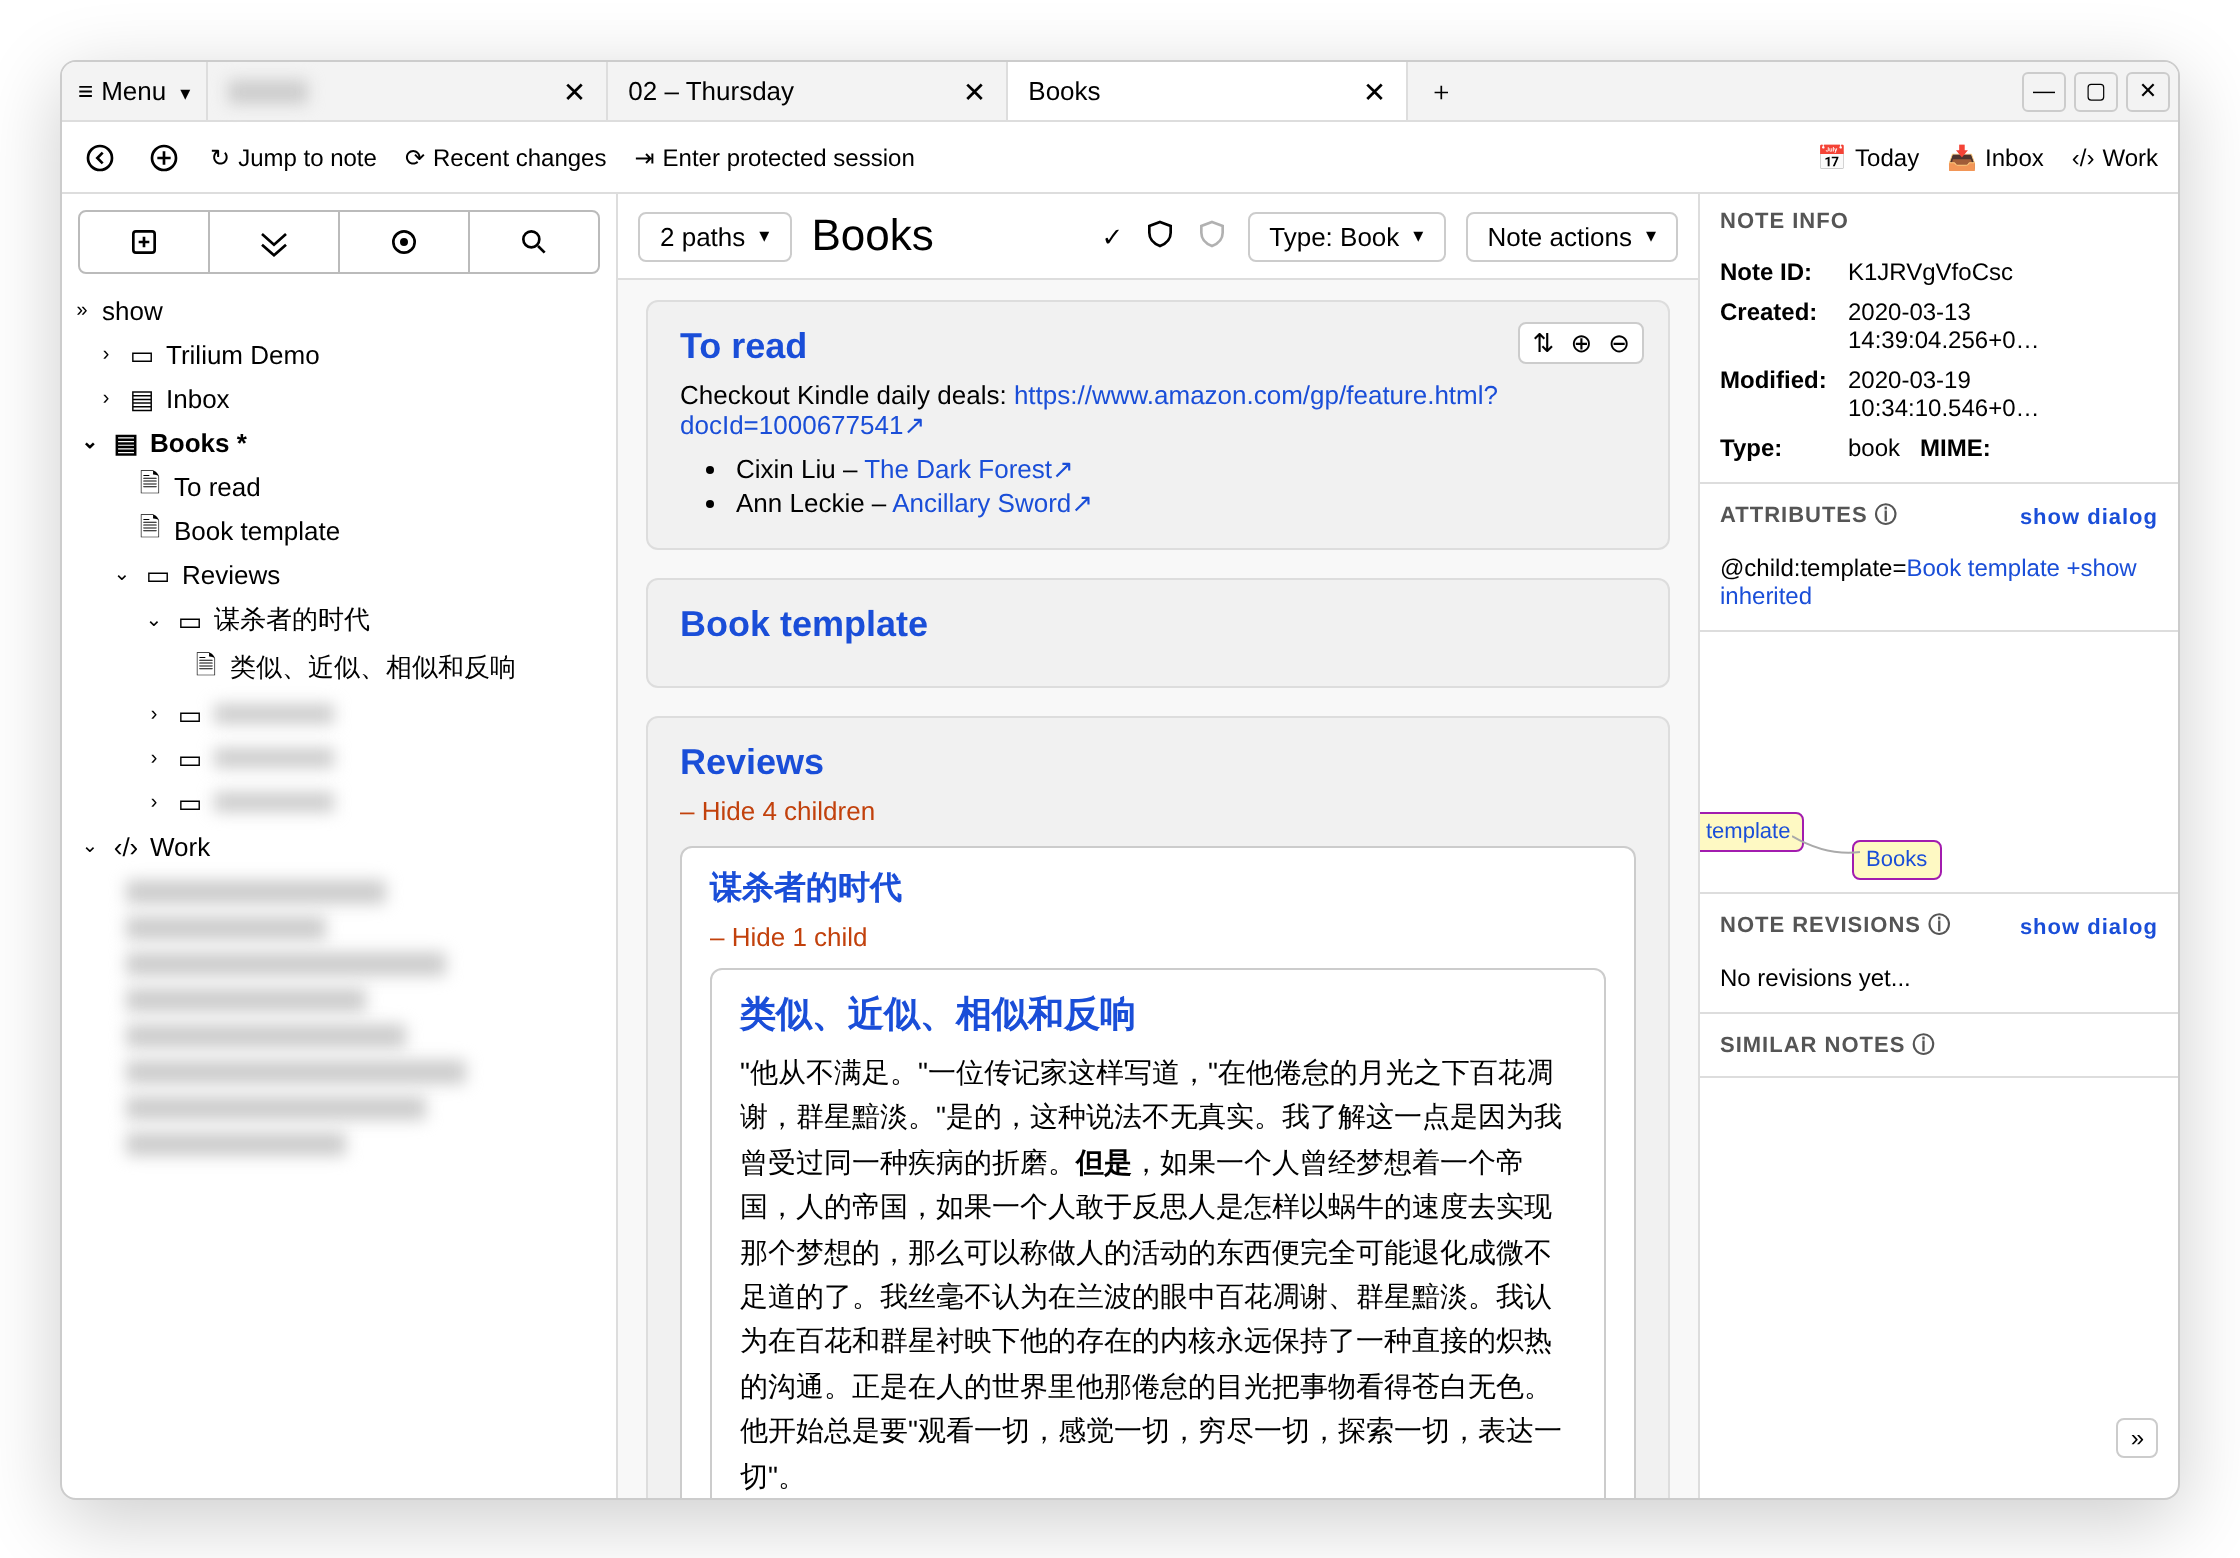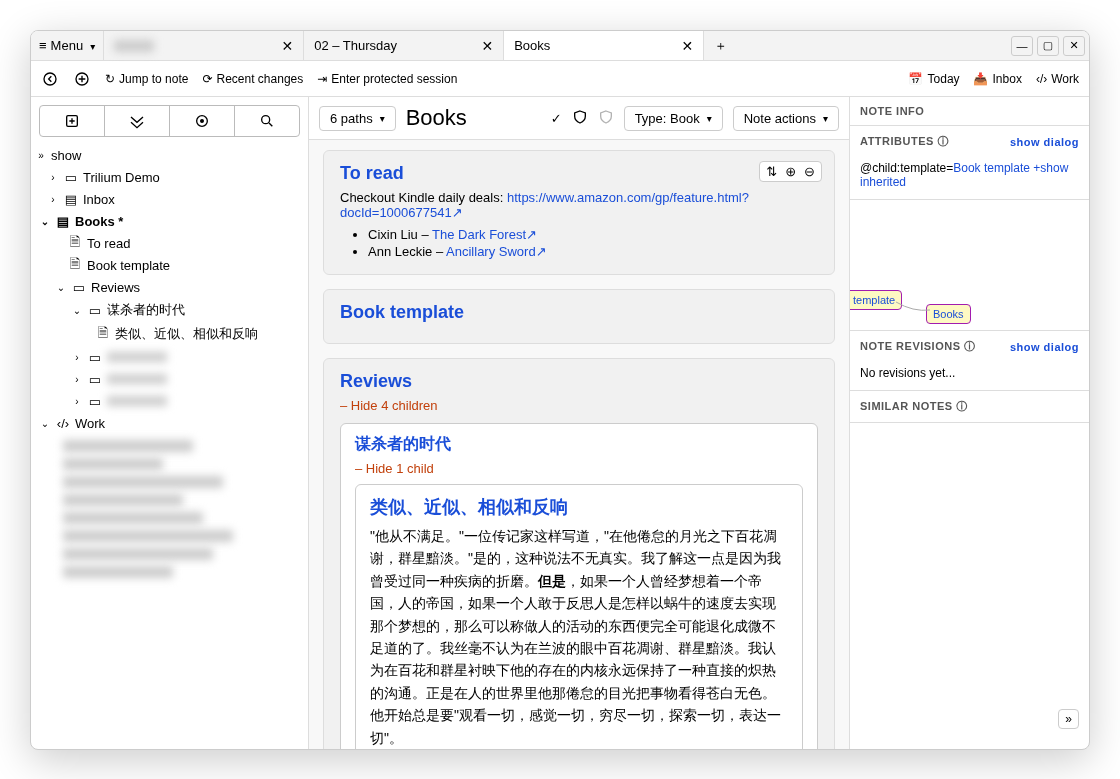--- a/index.html
+++ b/index.html
@@ -41,21 +41,21 @@
 a, .link { color: #1a4ed8; text-decoration: none; }
 .hide-link { color: #c2410c; font-size: 13px; }
 ul.bullets { padding-left: 28px; margin-top: 6px; }
 ul.bullets li { padding: 1px 0; }
 .nested { background: #fff; border: 1px solid #ccc; border-radius: 6px; padding: 10px 14px; margin-top: 10px; }
 .nested2 { background: #fff; border: 1px solid #ccc; border-radius: 6px; padding: 10px 14px; margin-top: 8px; }
 .body-text { font-size: 14px; line-height: 1.6; margin-top: 6px; }
 .body-text b { font-weight: 700; }
 .right { width: 240px; border-left: 1px solid #ddd; overflow-y: auto; padding: 0; font-size: 12px; }
 .panel { border-bottom: 1px solid #ddd; }
-.panel-head { display: flex; align-items: center; justify-content: space-between; padding: 8px 10px; font-size: 11px; font-weight: 600; color: #555; letter-spacing: .5px; }
+.panel-head { display: flex; align-items: flex-end; justify-content: space-between; padding: 8px 10px; font-size: 11px; font-weight: 600; color: #555; letter-spacing: .5px; }
 .panel-body { padding: 4px 10px 10px; }
 .kv { display: grid; grid-template-columns: 64px 1fr; row-gap: 6px; }
 .kv .k { font-weight: 700; }
 .linkmap { height: 130px; position: relative; }
 .node { position: absolute; border: 1px solid #a21caf; border-radius: 4px; padding: 3px 6px; font-size: 11px; background: #fef9c3; color: #1a4ed8; }
 .expand-btn { position: absolute; right: 10px; bottom: 20px; border: 1px solid #ccc; border-radius: 4px; padding: 2px 6px; background: #fff; }
 svg { width: 16px; height: 16px; }
 .caret::after { content: "▾"; font-size: 10px; margin-left: 3px; }
 </style>
 </head>
@@ -212,21 +212,21 @@
           <div class="blur" style="width:170px;height:12px;background:#ccc;margin:6px 0;border-radius:2px"></div>
           <div class="blur" style="width:150px;height:12px;background:#ccc;margin:6px 0;border-radius:2px"></div>
           <div class="blur" style="width:110px;height:12px;background:#ccc;margin:6px 0;border-radius:2px"></div>
         </div>
       </div>
     </div>
 
     <div class="mid">
       <div class="mid-head">
         <div class="pill caret">
-            <span>6 paths</span>
+            <span>2 paths</span>
           </div>
         <div class="title-big">Books</div>
         <span>✓</span>
         <span><svg viewBox="0 0 24 24" fill="none" stroke="#000" stroke-width="2">
               <path d="M12 3l8 3v5c0 5-3 8-8 10-5-2-8-5-8-10V6z"></path>
             </svg></span>
         <span style="opacity:.3"><svg viewBox="0 0 24 24" fill="none" stroke="#000" stroke-width="2">
               <path d="M12 3l8 3v5c0 5-3 8-8 10-5-2-8-5-8-10V6z"></path>
             </svg></span>
         <div class="pill caret">
@@ -276,20 +276,30 @@
           </div>
         </div>
       </div>
     </div>
 
     <div class="right" style="position:relative">
       <div class="panel">
         <div class="panel-head">
             <span>NOTE INFO</span>
           </div>
+        <div class="panel-body kv">
+          <div class="k">Note ID:</div>
+            <div>K1JRVgVfoCsc</div>
+          <div class="k">Created:</div>
+            <div>2020-03-13 14:39:04.256+0…</div>
+          <div class="k">Modified:</div>
+            <div>2020-03-19 10:34:10.546+0…</div>
+          <div class="k">Type:</div>
+            <div><span>book</span> &nbsp; <b>MIME:</b></div>
+        </div>
       </div>
 
       <div class="panel">
         <div class="panel-head">
             <span><span>ATTRIBUTES</span> ⓘ</span>
             <a class="link">show dialog</a>
           </div>
         <div class="panel-body">
           <span>@child:template=</span><a class="link">Book template</a><a class="link"> +show inherited</a>
         </div>

